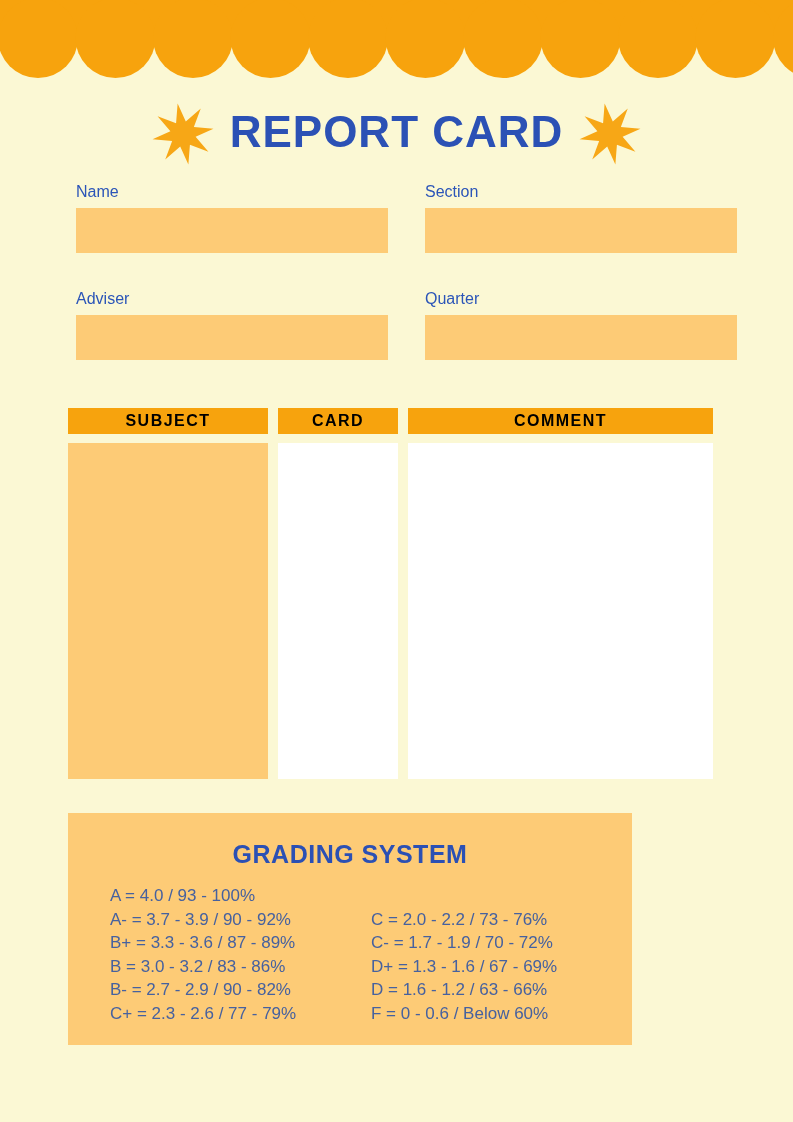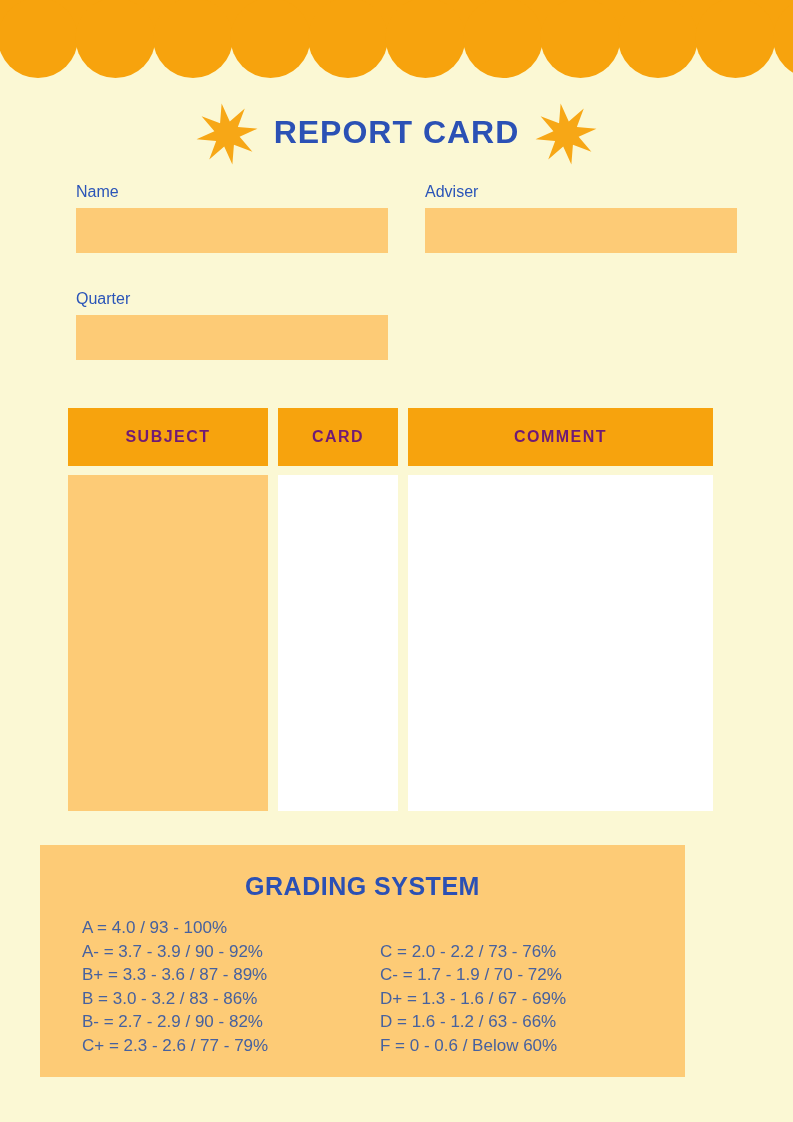--- a/index.html
+++ b/index.html
@@ -23,21 +23,21 @@
   .title-row {
     display: flex;
     align-items: center;
     justify-content: center;
     gap: 16px;
     margin-top: 16px;
     height: 72px;
   }
   .page-title {
     color: #2B51B5;
-    font-size: 32px;
+    font-size: 44px;
     font-weight: bold;
     letter-spacing: 1px;
     line-height: 1;
     padding-bottom: 4px;
   }
   .star { width: 62px; height: 66px; }
 
   
   .form-grid {
     display: grid;
@@ -62,38 +62,38 @@
   }
 
   
   .report-table { margin: 48px 0 0 68px; width: 645px; }
   .table-head, .table-body {
     display: grid;
     grid-template-columns: 200px 120px 305px;
     column-gap: 10px;
   }
   .th {
-    height: 58px;
+    height: 26px;
     background: #F7A30D;
-    color: #701a75;
+    color: #000000;
     font-size: 16px;
     font-weight: bold;
     letter-spacing: 1.5px;
     display: flex;
     align-items: center;
     justify-content: center;
   }
   .table-body { margin-top: 9px; }
   .td { height: 336px; background: #FFFFFF; padding: 8px; font-size: 15px; color: #2B55B8; }
   .td.subject-cell { background: #FDCB76; }
 
   
   .grading-box {
-    margin: 34px 0 0 40px;
-    width: 645px;
+    margin: 34px 0 0 68px;
+    width: 564px;
     height: 232px;
     background: #FDCB76;
   }
   .grading-title {
     text-align: center;
     padding-top: 27px;
     font-size: 25px;
     font-weight: bold;
     letter-spacing: 0.5px;
     color: #2B50B4;
@@ -141,20 +141,24 @@
     <polygon fill="#F7A716" points="59.5,24.8 42.2,32.7 54.6,47.2 36.7,40.5 35.2,59.5 27.3,42.2 12.8,54.6 19.5,36.7 0.5,35.2 17.8,27.3 5.4,12.8 23.3,19.5 24.8,0.5 32.7,17.8 47.2,5.4 40.5,23.3"></polygon>
   </svg>
 </div>
 
 <div class="form-grid">
   <div>
     <div class="field-label">Name</div>
     <div class="field-box"></div>
   </div>
   <div>
+    <div class="field-label">Section</div>
+    <div class="field-box"></div>
+  </div>
+  <div>
     <div class="field-label">Adviser</div>
     <div class="field-box"></div>
   </div>
   <div>
     <div class="field-label">Quarter</div>
     <div class="field-box"></div>
   </div>
 </div>
 
 <div class="report-table">

